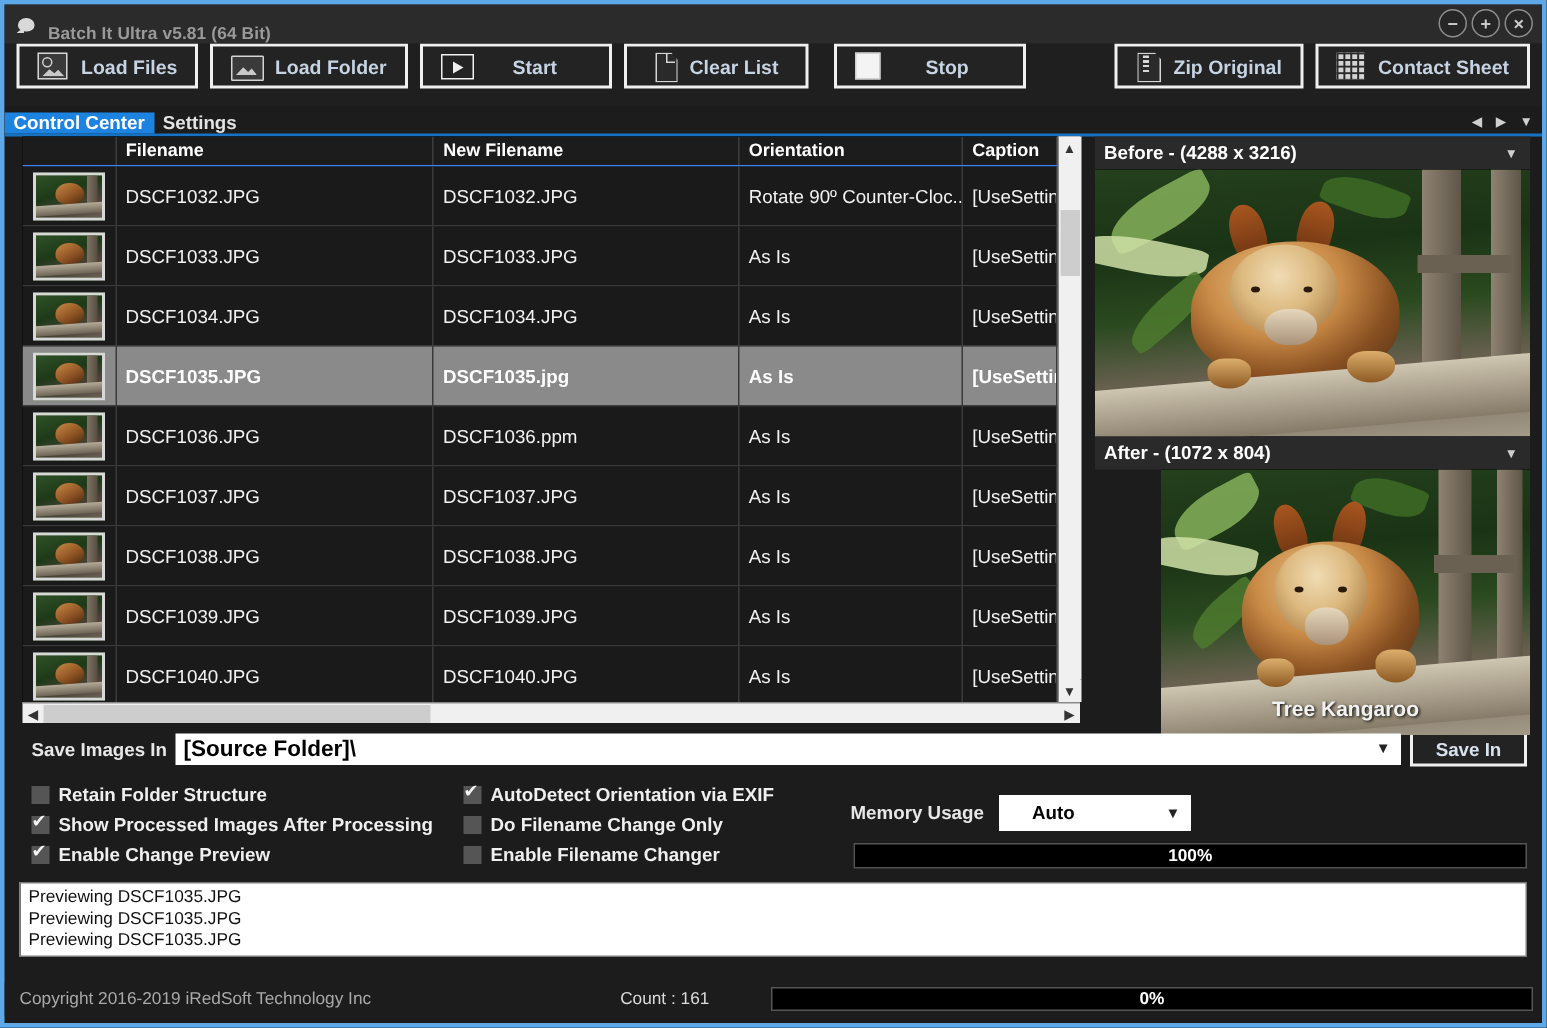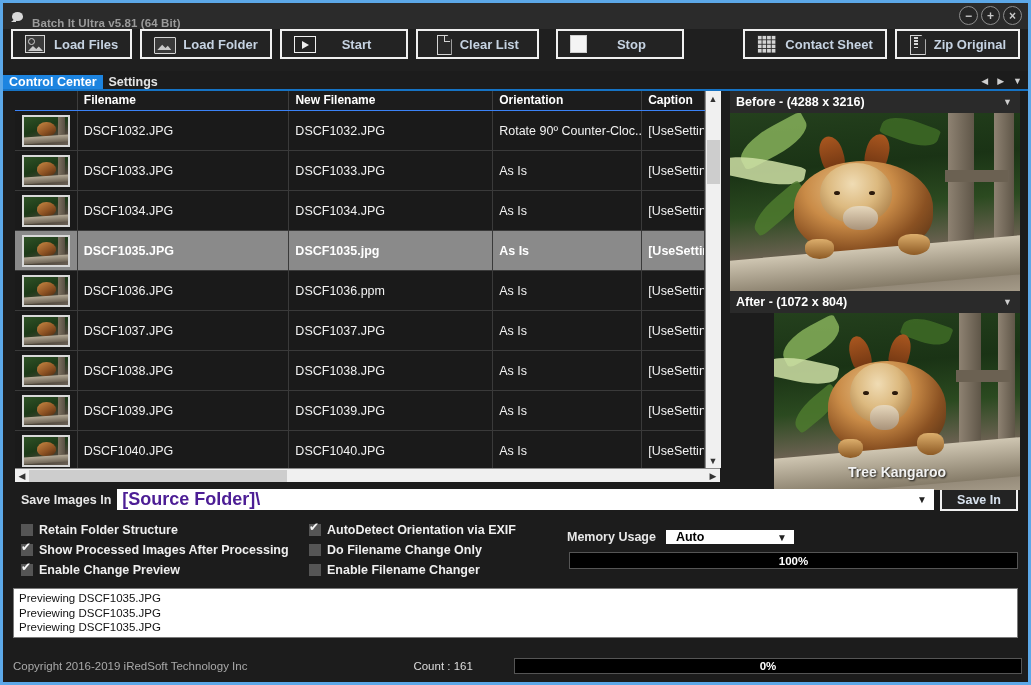--- a/index.html
+++ b/index.html
@@ -210,37 +210,37 @@
   .caption-ov { position:absolute; left:0; right:0; bottom:10px; text-align:center;
     color:#f2f2f2; font-size:14px; font-weight:bold;
     text-shadow: 1px 1px 2px rgba(0,0,0,.9); }
 
   
   .options { padding: 8px 10px 0 18px; }
   .saverow { display:flex; align-items:center; gap:6px; }
   .saverow .lab { color:#e7e7e7; font-size:12.5px; font-weight:bold; white-space:nowrap; }
   .combo { flex:1; height:21px; background:#ffffff; position:relative;
     display:flex; align-items:center; padding-left:5px; cursor:pointer; }
-  .combo .val { color:#4c1d95; font-size:18px; font-weight:bold; }
+  .combo .val { color:#000000; font-size:15px; font-weight:bold; }
   .combo .cv { position:absolute; right:7px; font-size:10px; color:#222; }
   .savein { width:78px; height:23px; border:2px solid #f0f0f0; background:#232323;
     color:#d8e2ee; font-size:12.5px; font-weight:bold;
     display:flex; align-items:center; justify-content:center; cursor:pointer; }
   .checks { display:flex; margin-top:9px; }
   .colA { width: 288px; } .colB { width: 248px; }
   .chk { display:flex; align-items:center; gap:6px; height:20px; cursor:pointer; }
   .box { width:12px; height:12px; background:#555; flex:none; position:relative; }
   .box.on::after { content:"✔"; position:absolute; left:0px; top:-4px;
     font-size:12px; color:#f5f5f5; }
   .chk .ct { color:#efefef; font-size:12.5px; font-weight:bold; white-space:nowrap; }
   .memwrap { flex:1; padding-left:10px; }
   .memrow { display:flex; align-items:center; gap:10px; margin-top:10px; }
   .memrow .ml { color:#e7e7e7; font-size:12.5px; font-weight:bold; }
-  .memsel { width:128px; height:14px; background:#fff; position:relative;
-    display:flex; align-items:center; padding-left:10px; cursor:pointer; }
+  .memsel { width:128px; height:24px; background:#fff; position:relative;
+    display:flex; align-items:center; padding-left:22px; cursor:pointer; }
   .memsel .val { color:#000; font-size:12.5px; font-weight:bold; }
   .memsel .cv { position:absolute; right:7px; font-size:10px; color:#222; }
   .pbar { margin-top:8px; margin-left:2px; height:17px; background:#000;
     border:1px solid #555; position:relative;
     display:flex; align-items:center; justify-content:center; }
   .pbar .pt { color:#fff; font-size:11.5px; font-weight:bold; z-index:2; }
 
   
   .logbox { margin: 8px 10px 0 10px; height: 50px; background:#ffffff;
     border:1px solid #7a7a7a; padding: 2px 5px; overflow:hidden; }
@@ -288,26 +288,26 @@
     <div class="tbtn" style="padding:0 18px;">
       <span class="ic ic-page"></span>
       <span class="lbl">Clear List</span>
     </div>
     <div class="tbtn" style="width:128px;justify-content:flex-start;gap:30px;margin-left:9px;">
       <span class="ic ic-stop"></span>
       <span class="lbl">Stop</span>
     </div>
     <div class="tb-spacer"></div>
     <div class="tbtn">
+      <span class="ic ic-zip"></span>
+      <span class="lbl">Zip Original</span>
+    </div>
+    <div class="tbtn">
       <span class="ic ic-sheet"></span>
       <span class="lbl">Contact Sheet</span>
-    </div>
-    <div class="tbtn">
-      <span class="ic ic-zip"></span>
-      <span class="lbl">Zip Original</span>
     </div>
   </div>
 
   <div class="tabstrip">
     <div class="tab active">Control Center</div>
     <div class="tab inactive">Settings</div>
     <div class="tabscroll">
       <span>◀</span>
       <span>▶</span>
       <span>▼</span>

